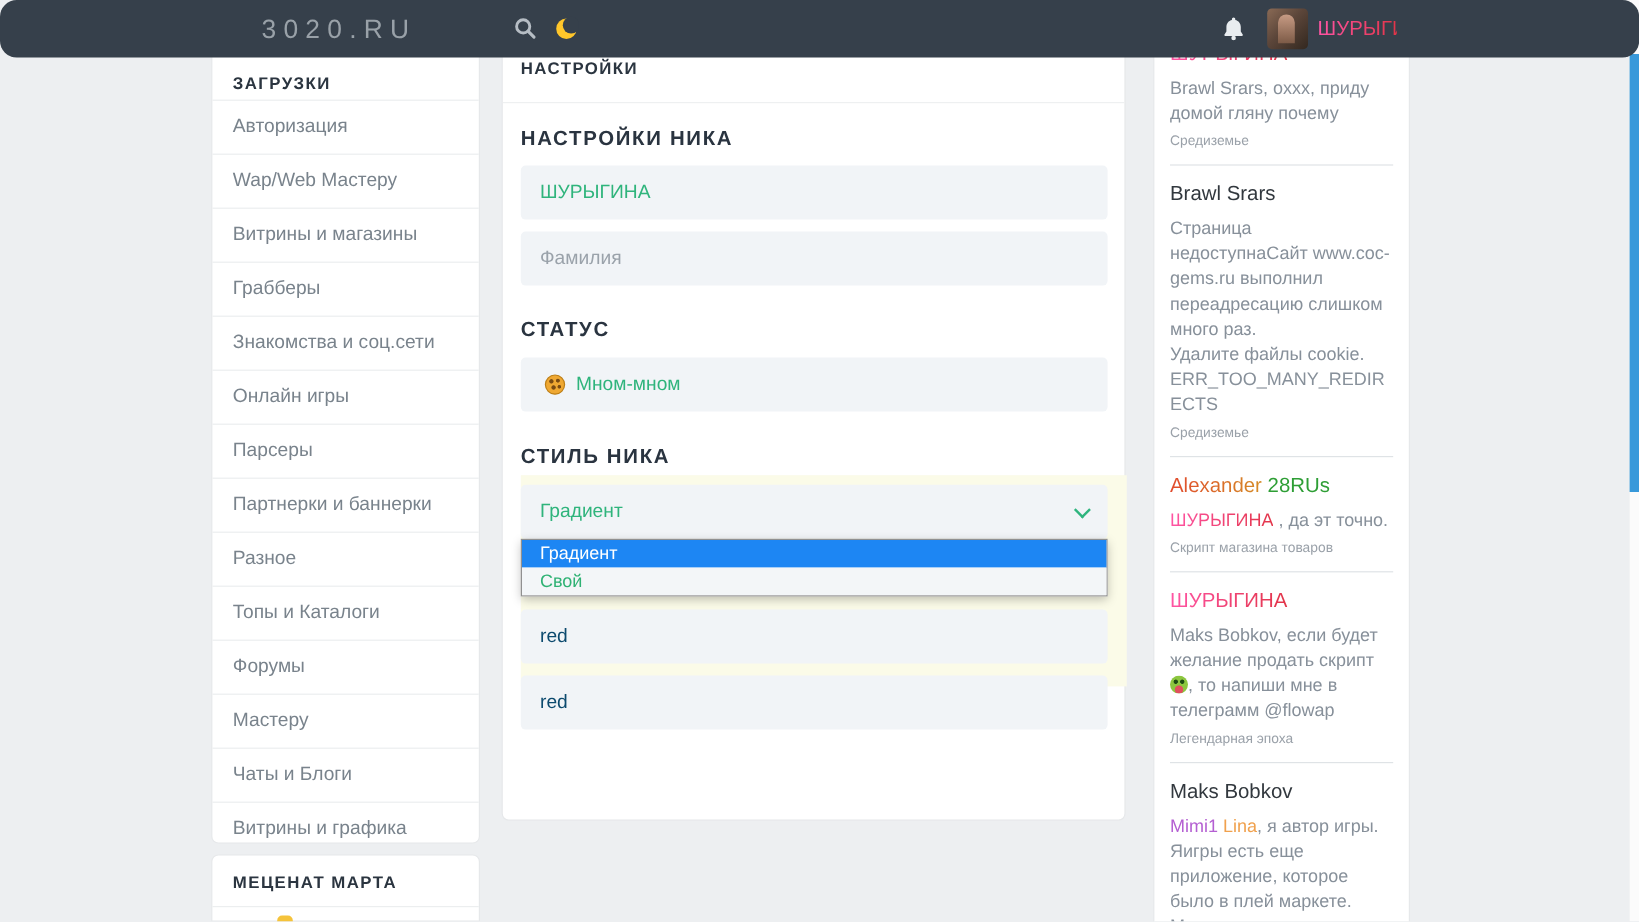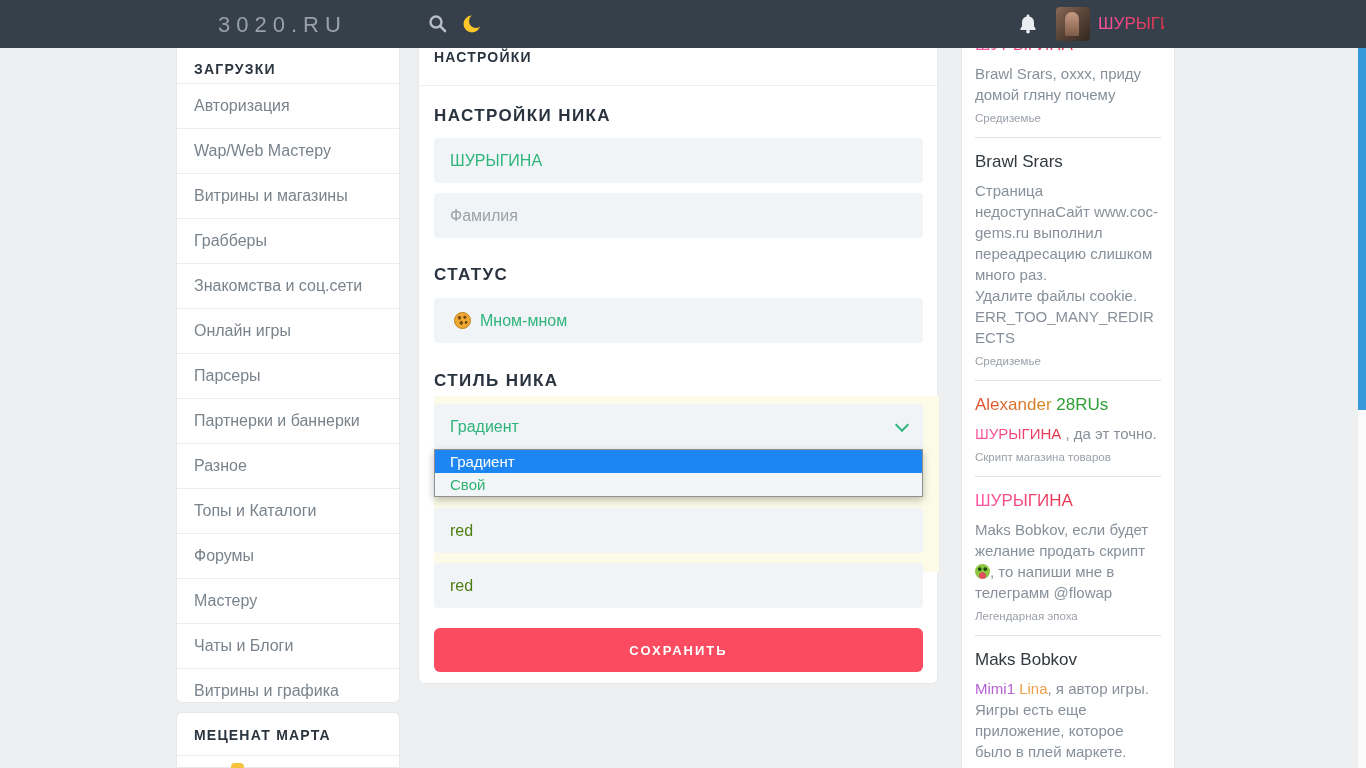--- a/index.html
+++ b/index.html
@@ -1,20 +1,20 @@
 <!DOCTYPE html>
 <html lang="ru"><head>
 <meta charset="utf-8">
 <style>
   html,body{margin:0;padding:0;}
   body{font-family:"Liberation Sans","DejaVu Sans",sans-serif;background:#edeff1;}
   .screen{position:relative;width:1366px;height:768px;overflow:hidden;background:#edeff1;}
 
   
-  .navbar{position:absolute;left:0;top:0;width:1366px;height:48px;background:#36404b;z-index:30;}
+  .navbar{position:absolute;left:0;top:0;width:1366px;height:48px;background:#36404b;z-index:30;border-radius:14px;}
   .logo{position:absolute;left:218px;top:12px;font-size:22px;font-weight:500;letter-spacing:6px;color:#99a1a8;}
   .nav-icon{position:absolute;top:14px;cursor:pointer;}
   .icon-search{left:428px;}
   .icon-moon{left:462px;}
   .icon-bell{left:1018px;top:13px;}
   .avatar{position:absolute;left:1056px;top:7px;width:34px;height:34px;border-radius:4px;
           background:linear-gradient(135deg,#8a6a55 0%,#5c463a 45%,#33281f 100%);overflow:hidden;}
   .avatar::after{content:"";position:absolute;left:9px;top:5px;width:14px;height:24px;border-radius:7px 7px 0 0;
           background:linear-gradient(180deg,#c79b84,#7d5b47);}
   .nav-user{position:absolute;left:1098px;top:14px;width:66px;height:22px;overflow:hidden;white-space:nowrap;
@@ -36,21 +36,21 @@
   .trophy-sliver{position:absolute;left:54px;top:50px;width:13px;height:6px;border-radius:4px 4px 0 0;background:#f5c33b;}
 
   
   .card-main{left:418px;top:-18px;width:520px;height:702px;}
   .main-title{margin:66px 0 0 15px;font-size:14px;font-weight:bold;letter-spacing:1.2px;color:#2b3540;}
   .main-divider{position:absolute;left:0;right:0;top:102px;border-top:1px solid #eef0f1;}
   .form-label{position:absolute;left:15px;font-size:17px;font-weight:bold;letter-spacing:1.4px;color:#2a3440;}
   .tf{position:absolute;left:15px;width:489px;height:45px;border:none;outline:none;border-radius:4px;
       background:#f1f4f7;font-size:16px;padding:0 16px;box-sizing:border-box;font-family:inherit;z-index:2;}
   .tf.green{color:#2fb47c;}
-  .tf.red{color:#4d7c0f;}
+  .tf.red{color:#0c4a6e;}
   .tf::placeholder{color:#9aa2aa;opacity:1;}
   .status-box{position:absolute;left:15px;top:315px;width:489px;height:45px;border-radius:4px;background:#f1f4f7;
       display:flex;align-items:center;padding:0 20px;box-sizing:border-box;z-index:2;}
   .cookie-icon{width:17px;height:17px;border-radius:50%;margin-right:9px;flex:0 0 auto;border:1px solid #bd7f17;box-sizing:border-box;
       background:radial-gradient(circle at 30% 32%,#7a4b12 1.5px,rgba(0,0,0,0) 2.1px),
                  radial-gradient(circle at 66% 28%,#7a4b12 1.3px,rgba(0,0,0,0) 1.9px),
                  radial-gradient(circle at 42% 66%,#7a4b12 1.5px,rgba(0,0,0,0) 2.1px),
                  radial-gradient(circle at 74% 62%,#7a4b12 1.2px,rgba(0,0,0,0) 1.8px),#efa832;}
   .status-text{font-size:16px;color:#2fb47c;}
   .yellow-patch{position:absolute;left:15px;top:413px;width:505px;height:176px;background:#fbfbe8;z-index:1;}
@@ -131,21 +131,20 @@
       <span class="chevron"></span>
     </div>
     <div class="dropdown">
         <div class="dd-opt sel">Градиент</div>
         <div class="dd-opt">Свой</div>
       </div>
 
     <input class="tf red" style="top: 525px;" value="red">
     <input class="tf red" style="top: 580px;" value="red">
 
-    <button class="save-btn">СОХРАНИТЬ</button>
   </div>
 
   <div class="card card-chat">
     <div>
         <div>
           <div class="chat-heading"><span class="grad-pink">ШУРЫГИНА</span></div>
           <div class="chat-line"><span>Brawl Srars, oxxx, приду домой гляну почему</span></div>
           <div class="chat-meta">Средиземье</div>
         </div>
         <div class="chat-divider"></div>

